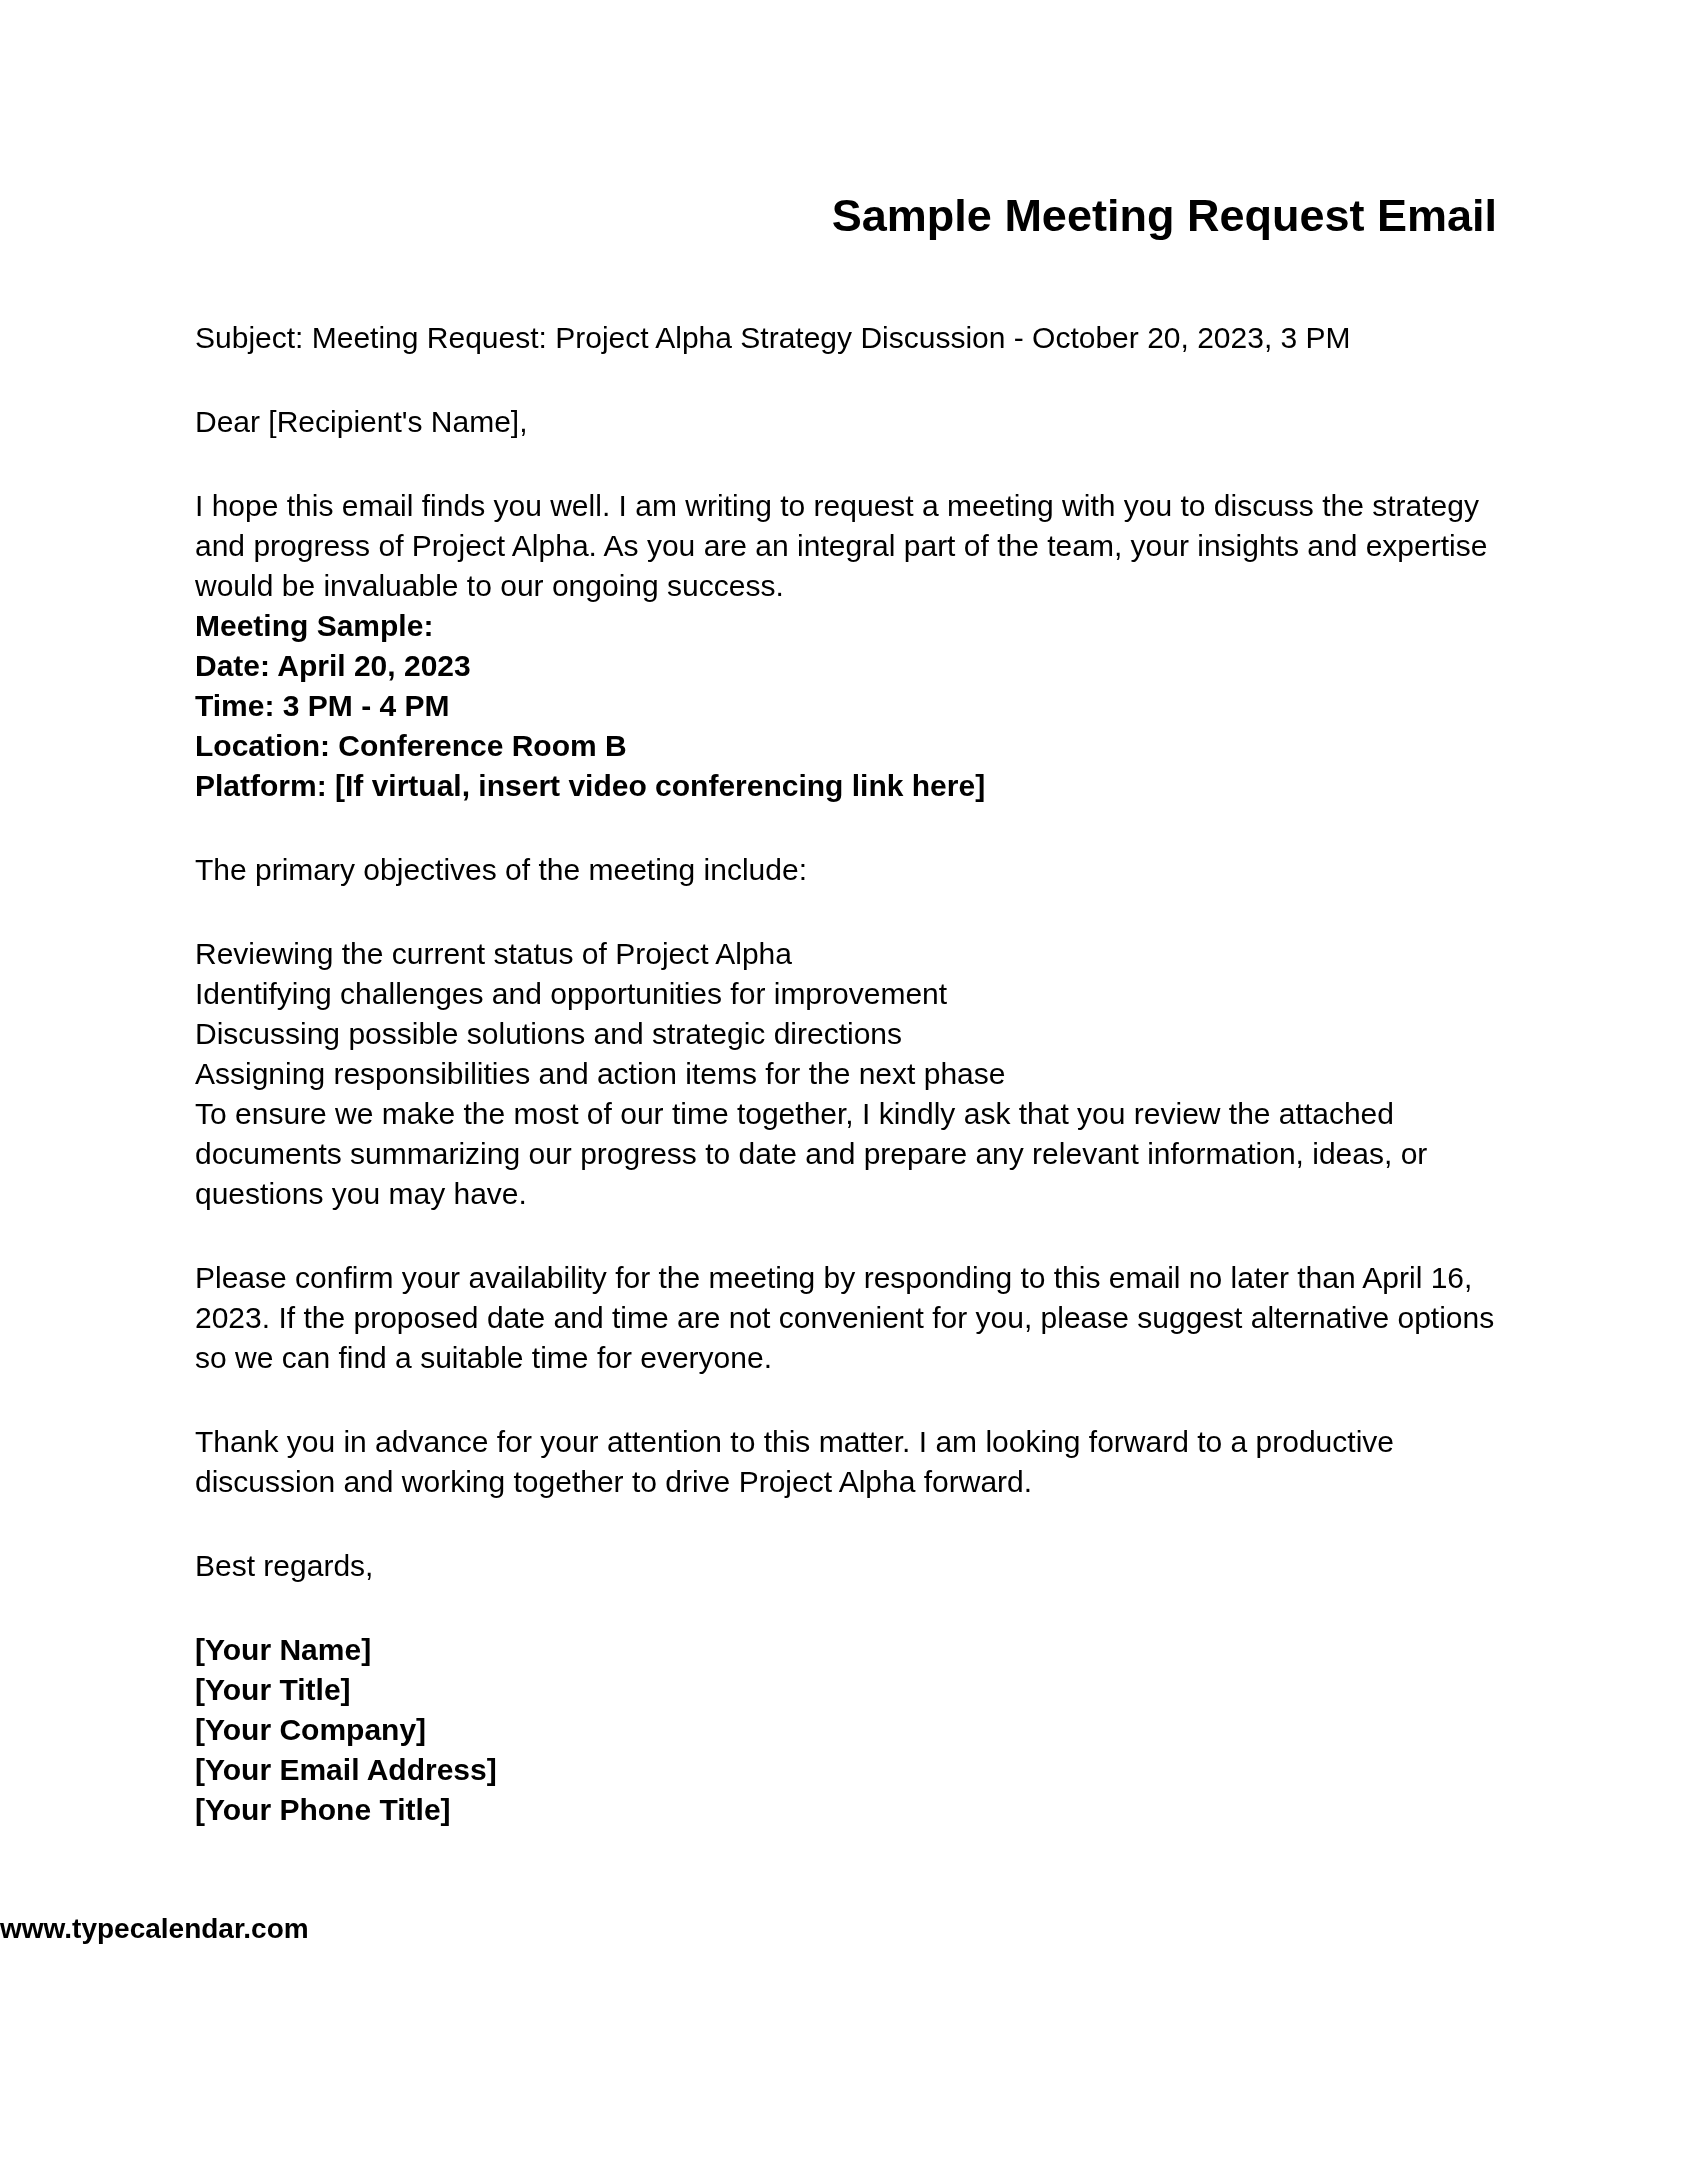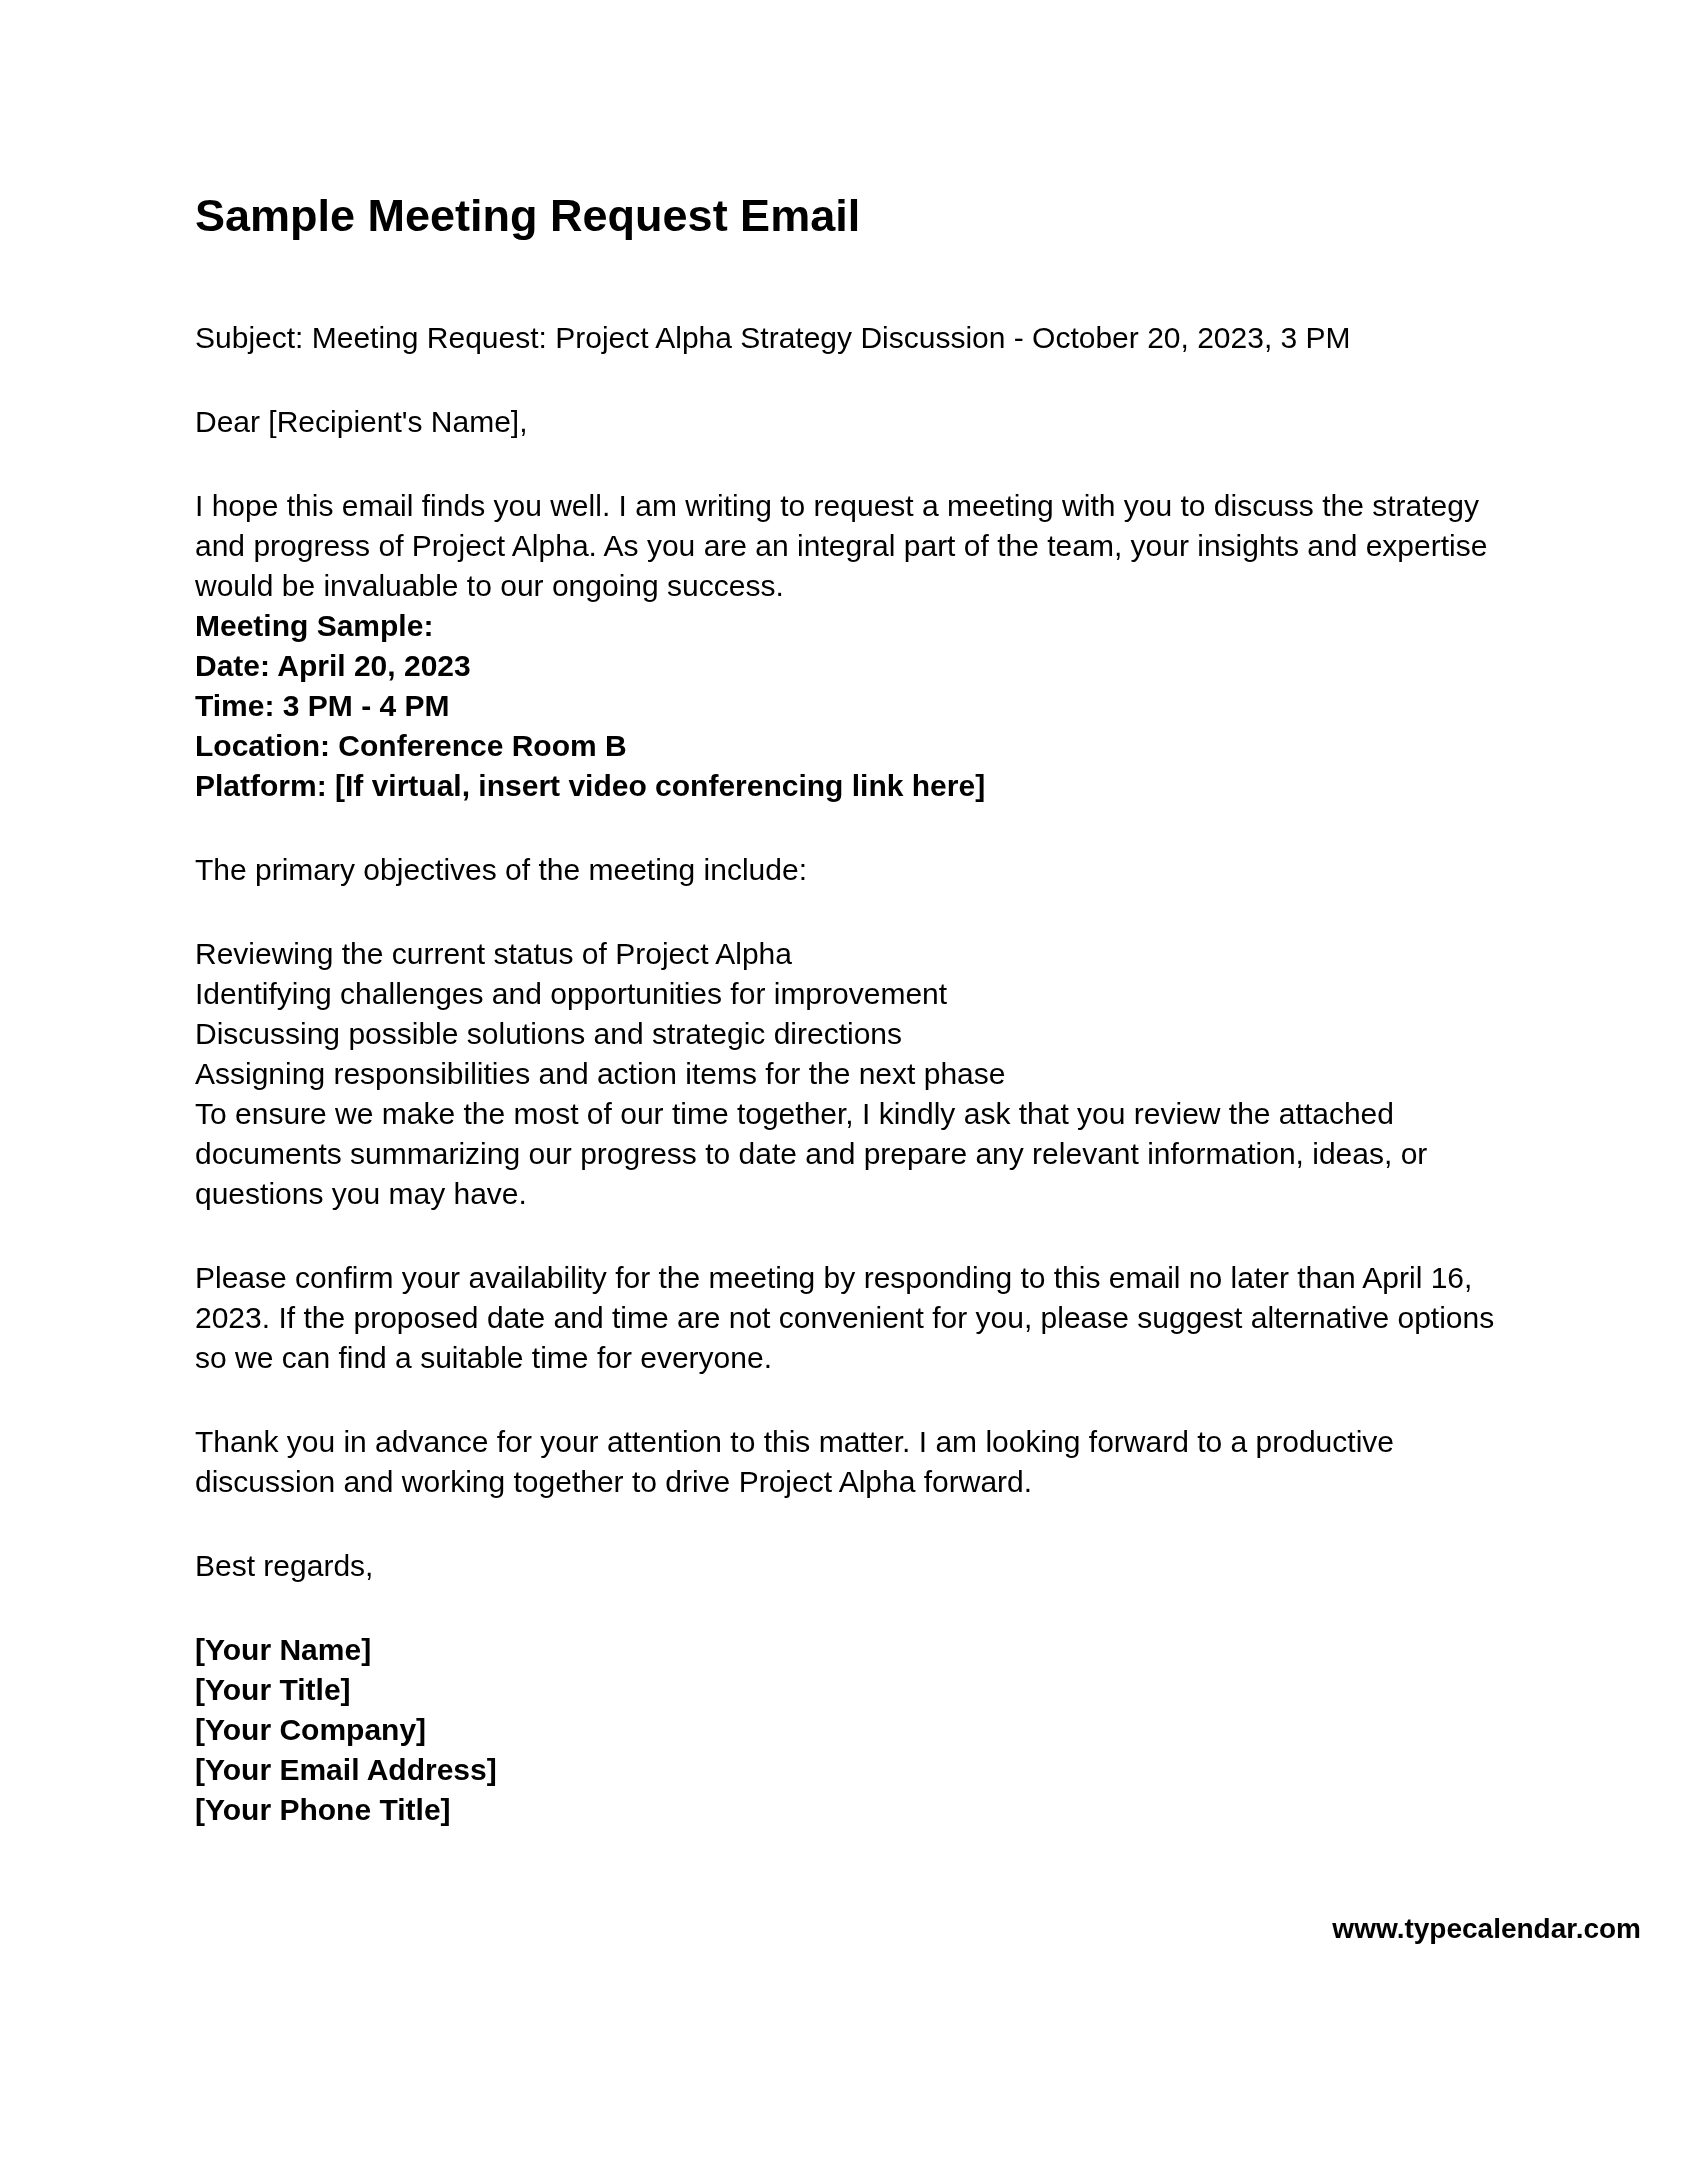--- a/index.html
+++ b/index.html
@@ -15,42 +15,42 @@
     color: #000000;
     font-family: "Liberation Sans", "DejaVu Sans", sans-serif;
     box-sizing: border-box;
     padding: 186px 186px 0 195px;
     overflow: hidden;
   }
   .doc-title {
     font-size: 45px;
     line-height: 59px;
     font-weight: bold;
-    text-align: left;
+    text-align: right;
     margin: 0 0 73px 0;
     letter-spacing: 0px;
   }
   .body-text {
     font-size: 30px;
     line-height: 40px;
     font-weight: normal;
   }
   .para {
     margin: 44px 0 0 0;
     width: 1302px;
   }
   .para:first-of-type { margin-top: 0; }
   .bold { font-weight: bold; }
   .line { display: block; }
   .footer {
     position: absolute;
     left: 0;
     top: 1909px;
     width: 1641px;
-    text-align: right;
+    text-align: left;
     font-size: 28px;
     line-height: 40px;
     font-weight: bold;
   }
 </style>
 </head>
 <body>
 
 <div class="page">
 

